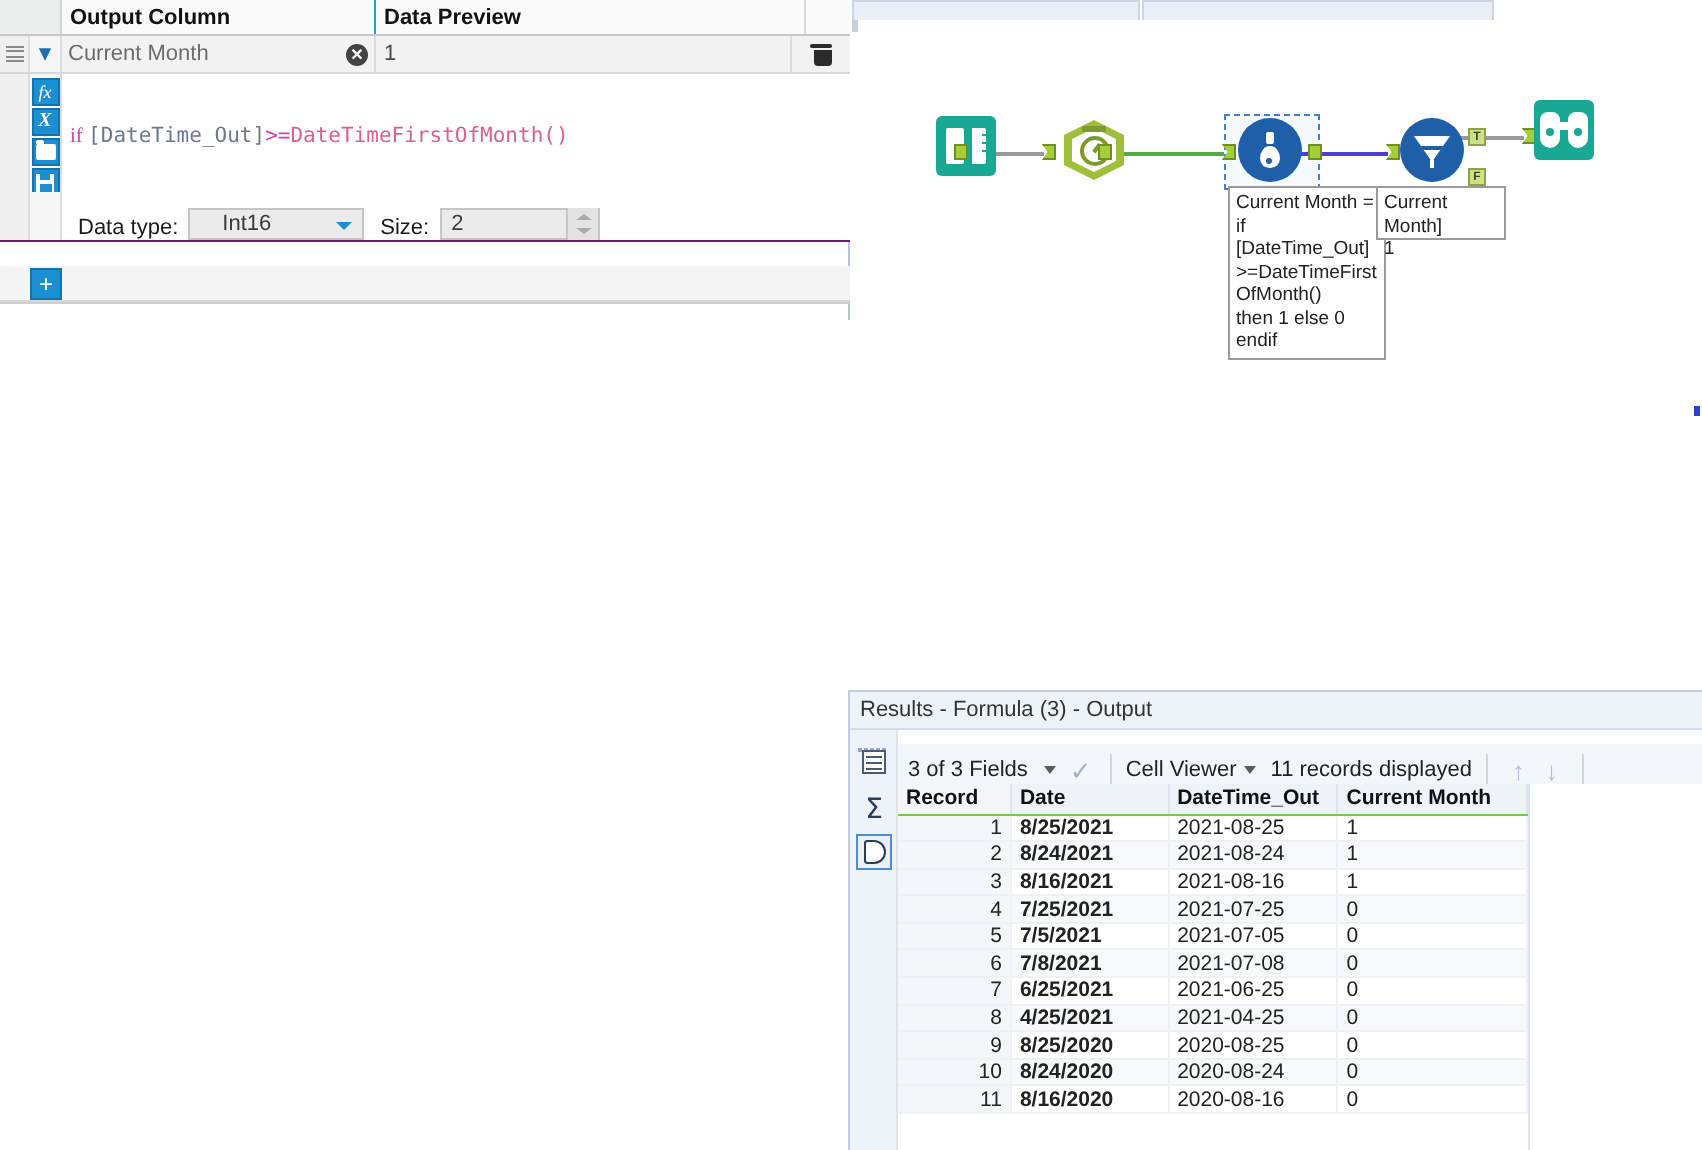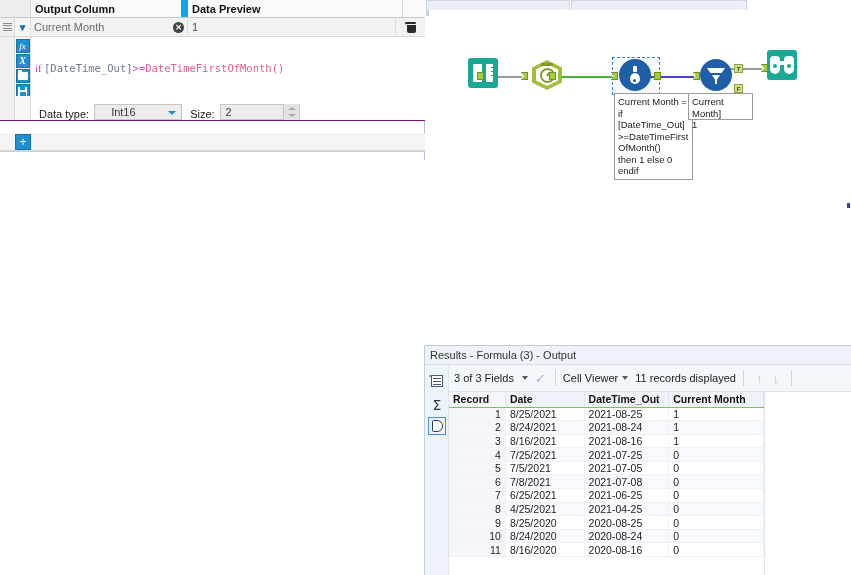--- a/index.html
+++ b/index.html
@@ -24,21 +24,21 @@
     position: absolute; left: 0; top: 0; width: 425px; height: 18px;
     background: #fafafa;
     border-bottom: 1px solid #c8c8c8;
     display: flex; align-items: center;
   }
   .cfg-header .gutter { width: 31px; height: 100%; background:#eceded; border-right:1px solid #d4d4d4;}
   .cfg-header .hc {
     font-weight: bold; font-size: 11px; color: #111; padding-left: 4px;
     height: 100%; display: flex; align-items: center;
   }
-  .hc-out { width: 157px; border-right: 7px solid #0ea5e9; }
+  .hc-out { width: 157px; border-right: 1px solid #0ea5e9; }
   .hc-prev { width: 215px; border-right: 1px solid #d9d9d9;}
   .hc-tail { flex: 1; }
 
   .cfg-row {
     position: absolute; left: 0; top: 18px; width: 425px; height: 19px;
     display: flex; align-items: stretch;
     background: #ffffff;
     border-bottom: 1px solid #d7d7d7;
   }
   .drag-handle {
@@ -231,21 +231,21 @@
     background:#ffffff; border-top:1px solid #c3cde0; border-left:1px solid #c3cde0;
   }
   .res-title {
     height:19px; background:#eef2f9; border-bottom:1px solid #d6deec;
     display:flex; align-items:center; padding-left:5px;
     font-size:11px; color:#333;
   }
   .res-toolbar {
     height:27px; background:#f3f6fb; border-bottom:1px solid #dde4f0;
     display:flex; align-items:center; padding-left:29px;
-    font-size:11px; color:#222;
+    font-size:11px; color:#222;margin-top:7px;
   }
   .res-side {
     position:absolute; left:0; top:19px; width:24px; height:211px;
     background:#eef2f9; border-right:1px solid #dde4f0;
   }
   .sd-dots{position:absolute;top:2px;left:4px;width:15px;height:3px;}
   .sd-dots i{display:inline-block;width:1.6px;height:1.6px;background:#9aa7bd;margin-right:1.4px;}
   .sd-btn{position:absolute;left:3px;width:18px;height:18px;display:flex;align-items:center;justify-content:center;cursor:pointer;}
   .sd-btn.grid{top:7px;}
   .sd-btn.sigma{top:31px;}
@@ -268,21 +268,21 @@
     text-align:left; height:15px; padding:0 4px;
     border-bottom:1.5px solid #78c850; border-right:1px solid #dde4f0;
   }
   .tbl td {
     height:13.6px; padding:0 4px; color:#222; font-size:10.5px;
     border-bottom:1px solid #eef1f6; border-right:1px solid #eef1f6;
   }
   .tbl tbody tr:nth-child(odd) td { background:#ffffff; }
   .tbl tbody tr:nth-child(even) td { background:#f7f9fc; }
   .c-rec { width:56px; text-align:right; background:#f4f6fa !important;}
-  .c-date{ width:78px; }
+  .c-date{ width:78px;font-weight:bold; }
   .c-dto { width:84px; }
   .c-cm  { width:94px; }
   .tbl-rightfill{position:absolute;left:315px;top:0;width:88px;height:184px;background:#ffffff;border-left:1px solid #dde4f0;}
 </style>
 </head>
 <body>
 <div id="root">
 
 <div id="config-panel">
 

